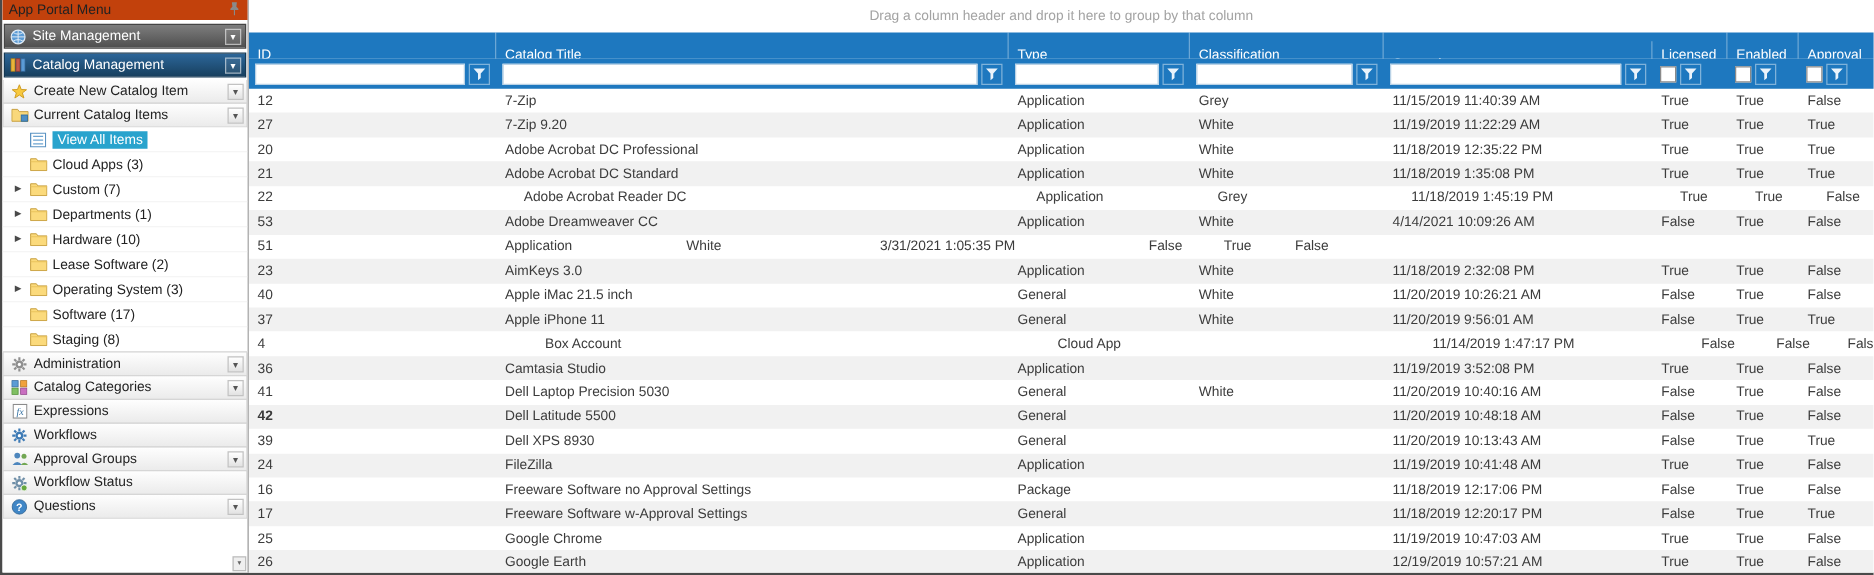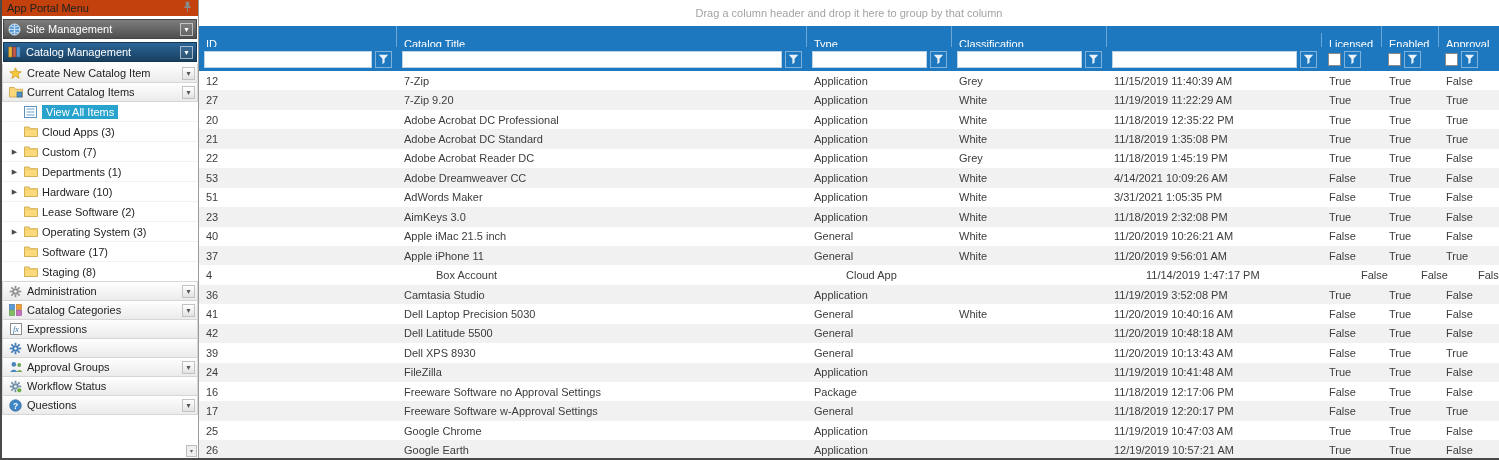--- a/index.html
+++ b/index.html
@@ -421,41 +421,40 @@
           <div class="gcell" style="width: 410px;">Adobe Acrobat DC Standard</div>
           <div class="gcell" style="width: 145px;">Application</div>
           <div class="gcell" style="width: 155px;">White</div>
           <div class="gcell" style="width: 215px;">11/18/2019 1:35:08 PM</div>
           <div class="gcell" style="width: 60px;">True</div>
           <div class="gcell" style="width: 57px;">True</div>
           <div class="gcell" style="width: 62px;">True</div>
         </div>
         <div class="grow">
           <div class="gcell" style="width: 198px;">22</div>
-          <div class="gcell" style="width: 410px;">Adobe Acrobat Reader DC</div>
+          <div class="gcell" style="width: 410px; margin-left: 15px;">Adobe Acrobat Reader DC</div>
           <div class="gcell" style="width: 145px;">Application</div>
           <div class="gcell" style="width: 155px;">Grey</div>
           <div class="gcell" style="width: 215px;">11/18/2019 1:45:19 PM</div>
           <div class="gcell" style="width: 60px;">True</div>
           <div class="gcell" style="width: 57px;">True</div>
           <div class="gcell" style="width: 62px;">False</div>
         </div>
         <div class="grow">
           <div class="gcell" style="width: 198px;">53</div>
           <div class="gcell" style="width: 410px;">Adobe Dreamweaver CC</div>
           <div class="gcell" style="width: 145px;">Application</div>
           <div class="gcell" style="width: 155px;">White</div>
           <div class="gcell" style="width: 215px;">4/14/2021 10:09:26 AM</div>
           <div class="gcell" style="width: 60px;">False</div>
           <div class="gcell" style="width: 57px;">True</div>
           <div class="gcell" style="width: 62px;">False</div>
         </div>
         <div class="grow">
           <div class="gcell" style="width: 198px;">51</div>
-          <div class="gcell" style="width: 410px;">AdWords Maker</div>
           <div class="gcell" style="width: 145px;">Application</div>
           <div class="gcell" style="width: 155px;">White</div>
           <div class="gcell" style="width: 215px;">3/31/2021 1:05:35 PM</div>
           <div class="gcell" style="width: 60px;">False</div>
           <div class="gcell" style="width: 57px;">True</div>
           <div class="gcell" style="width: 62px;">False</div>
         </div>
         <div class="grow">
           <div class="gcell" style="width: 198px;">23</div>
           <div class="gcell" style="width: 410px;">AimKeys 3.0</div>
@@ -510,21 +509,21 @@
           <div class="gcell" style="width: 198px;">41</div>
           <div class="gcell" style="width: 410px;">Dell Laptop Precision 5030</div>
           <div class="gcell" style="width: 145px;">General</div>
           <div class="gcell" style="width: 155px;">White</div>
           <div class="gcell" style="width: 215px;">11/20/2019 10:40:16 AM</div>
           <div class="gcell" style="width: 60px;">False</div>
           <div class="gcell" style="width: 57px;">True</div>
           <div class="gcell" style="width: 62px;">False</div>
         </div>
         <div class="grow">
-          <div class="gcell" style="width: 198px;">42</div>
+          <div class="gcell" style="width: 198px; font-weight: bold;">42</div>
           <div class="gcell" style="width: 410px;">Dell Latitude 5500</div>
           <div class="gcell" style="width: 145px;">General</div>
           <div class="gcell" style="width: 155px;"></div>
           <div class="gcell" style="width: 215px;">11/20/2019 10:48:18 AM</div>
           <div class="gcell" style="width: 60px;">False</div>
           <div class="gcell" style="width: 57px;">True</div>
           <div class="gcell" style="width: 62px;">False</div>
         </div>
         <div class="grow">
           <div class="gcell" style="width: 198px;">39</div>

